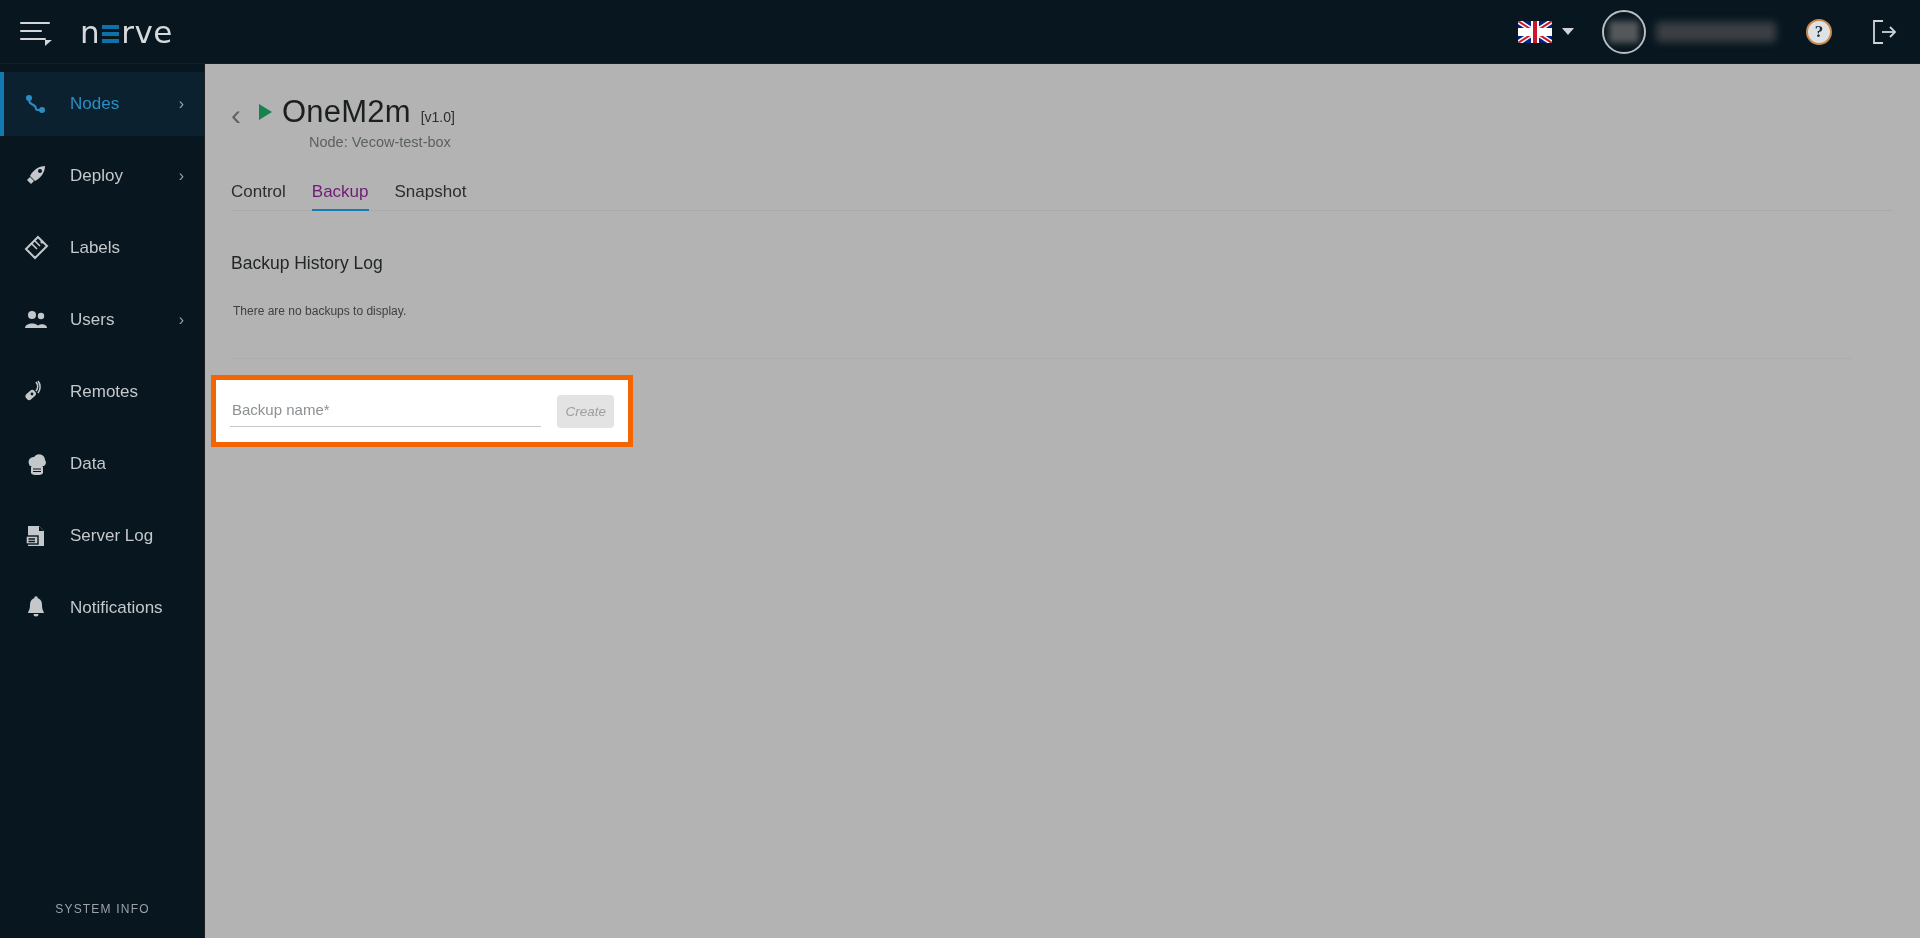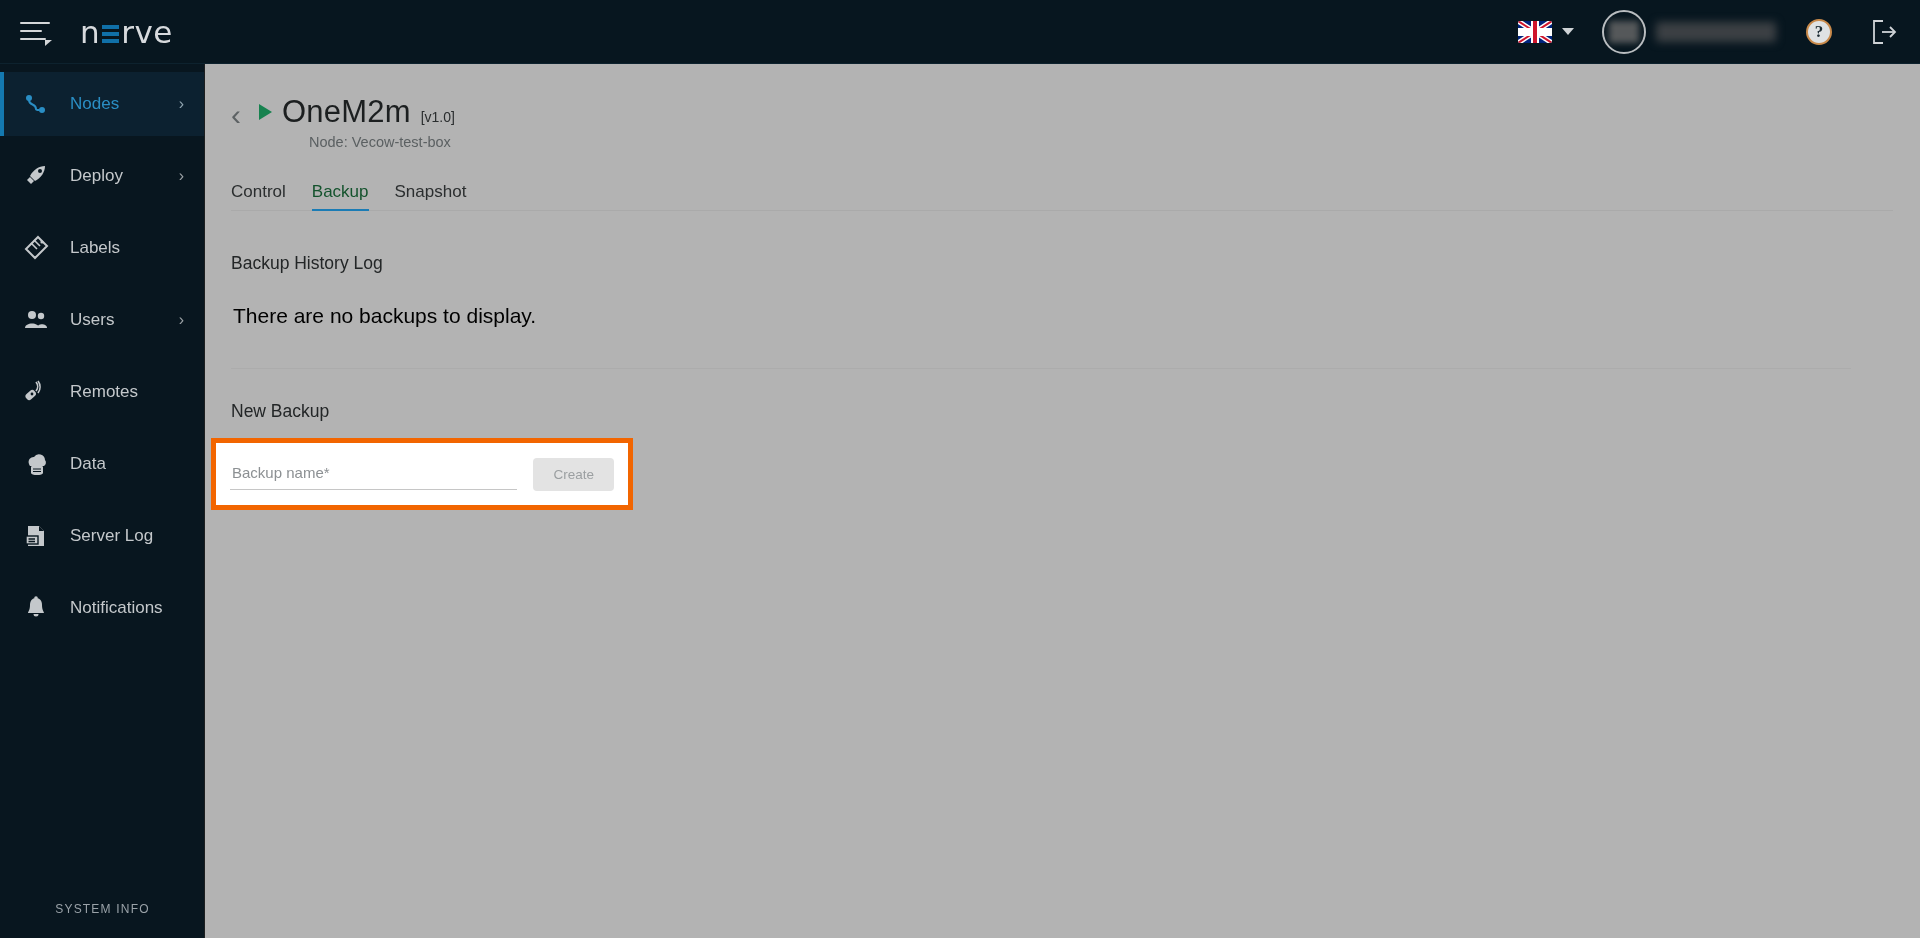--- a/index.html
+++ b/index.html
@@ -157,27 +157,27 @@
   .node-line { margin: 4px 0 0 50px; font-size: 14.5px; color: #5b6062; }
 
   .tabs {
     margin: 32px 0 0 26px; display:flex; gap: 26px;
     border-bottom: 1px solid #aaaaaa; padding-bottom: 0; width: 1662px;
   }
   .tab {
     font-size: 17px; color: #2b2e2f; padding-bottom: 7px; cursor:pointer;
     border-bottom: 2px solid transparent; margin-bottom: -1px;
   }
-  .tab.active { color: #14532d; border-bottom-color: #1b7cb5; text-align: right; }
+  .tab.active { color: #701a75; border-bottom-color: #1b7cb5; text-align: right; }
 
   .section-title {
     margin: 42px 0 0 26px; font-size: 17.5px; color: #232627;
   }
   .empty-text {
-    margin: 30px 0 0 28px; font-size: 21px; color: #000000;
+    margin: 30px 0 0 28px; font-size: 12px; color: #404040;
   }
   .hr {
     margin: 40px 0 0 26px; width: 1620px; height: 1px; background: #acacac;
   }
   .section-title2 { margin: 32px 0 0 26px; font-size: 17.5px; color: #232627; }
 
   .highlight-box {
     margin: 16px 0 0 6px;
     width: 422px; height: 72px;
     border: 5px solid #f26500;
@@ -188,22 +188,23 @@
   .backup-input {
     flex: 1; border: none; border-bottom: 1px solid #c6c6c6;
     outline: none; background: transparent;
     font-size: 15px; color: #3a3d3e; padding: 6px 2px 8px 2px;
     font-family: "Liberation Sans", sans-serif;
   }
   .backup-input::placeholder { color: #8c9093; }
   .create-btn {
     margin-left: 16px; background: #e3e3e3; border: none;
     border-radius: 4px; color: #9b9fa1; font-size: 13.5px;
-    padding: 9px 20px; cursor: default;
+    padding: 9px 8px; cursor: default;
     font-family: "Liberation Sans", sans-serif;
+    font-style: italic;
   }
 </style>
 </head>
 <body>
 
 <div class="topbar">
 
   <div class="burger">
     <i></i>
       <i></i>
@@ -374,19 +375,18 @@
     <div class="tab">Control</div>
     <div class="tab active">Backup</div>
     <div class="tab">Snapshot</div>
   </div>
 
   <div class="section-title">Backup History Log</div>
   <div class="empty-text">There are no backups to display.</div>
 
   <div class="hr"></div>
 
-  <div class="section-title2">New Backup</div>
 
   <div class="highlight-box">
     <input class="backup-input" type="text" placeholder="Backup name*" style="">
     <button class="create-btn">Create</button>
   </div>
 </div>
 
 </body></html>

